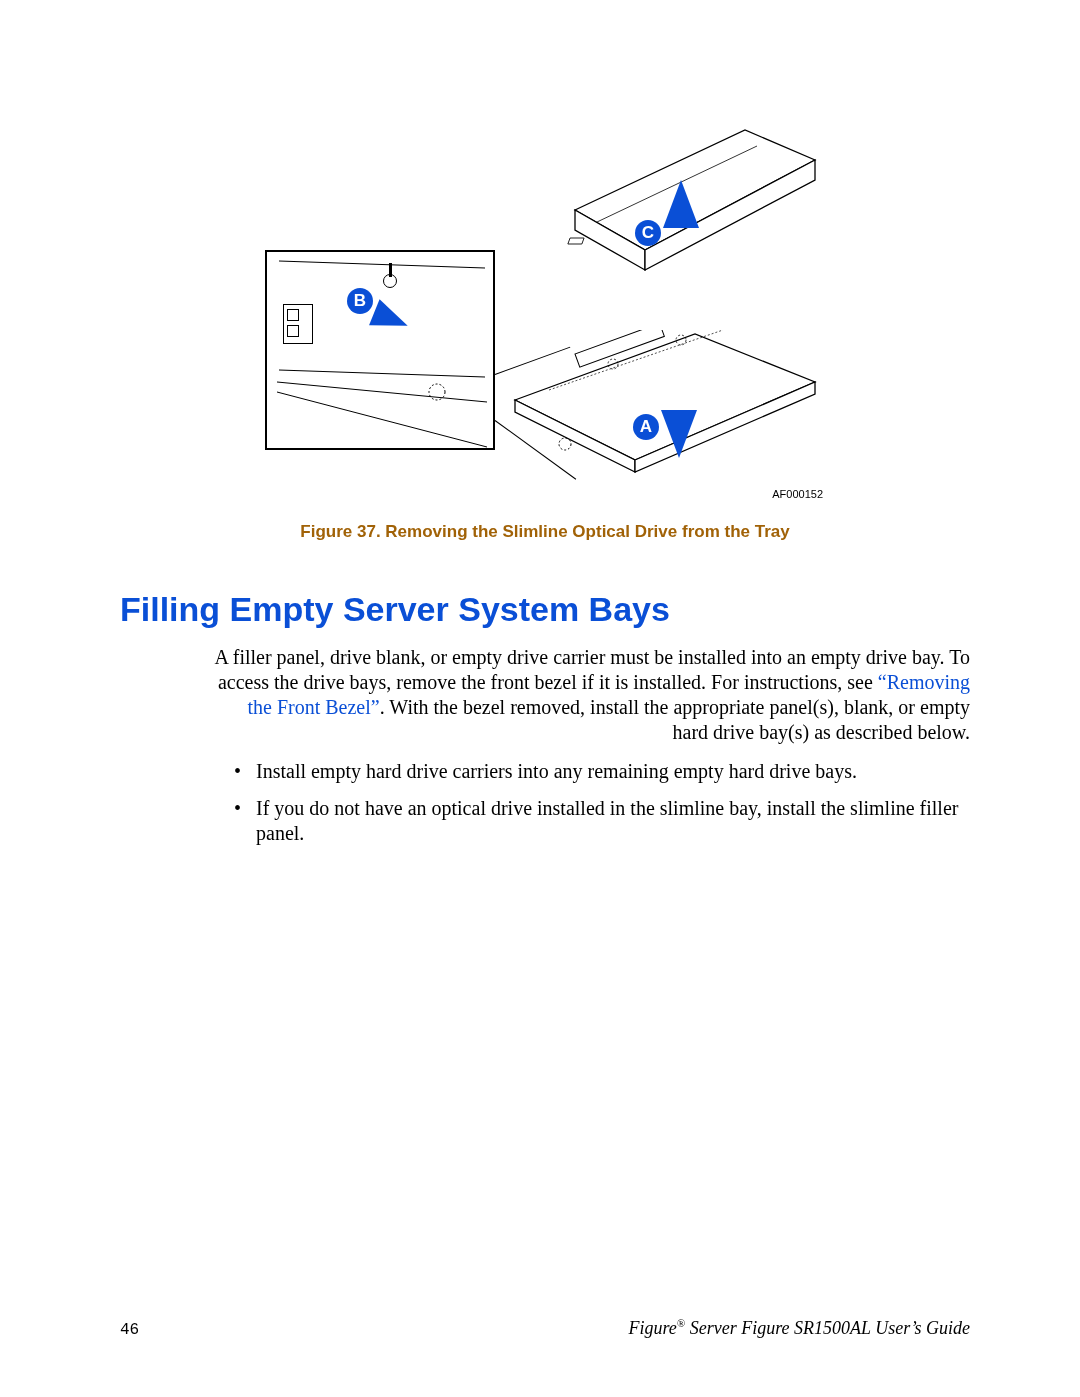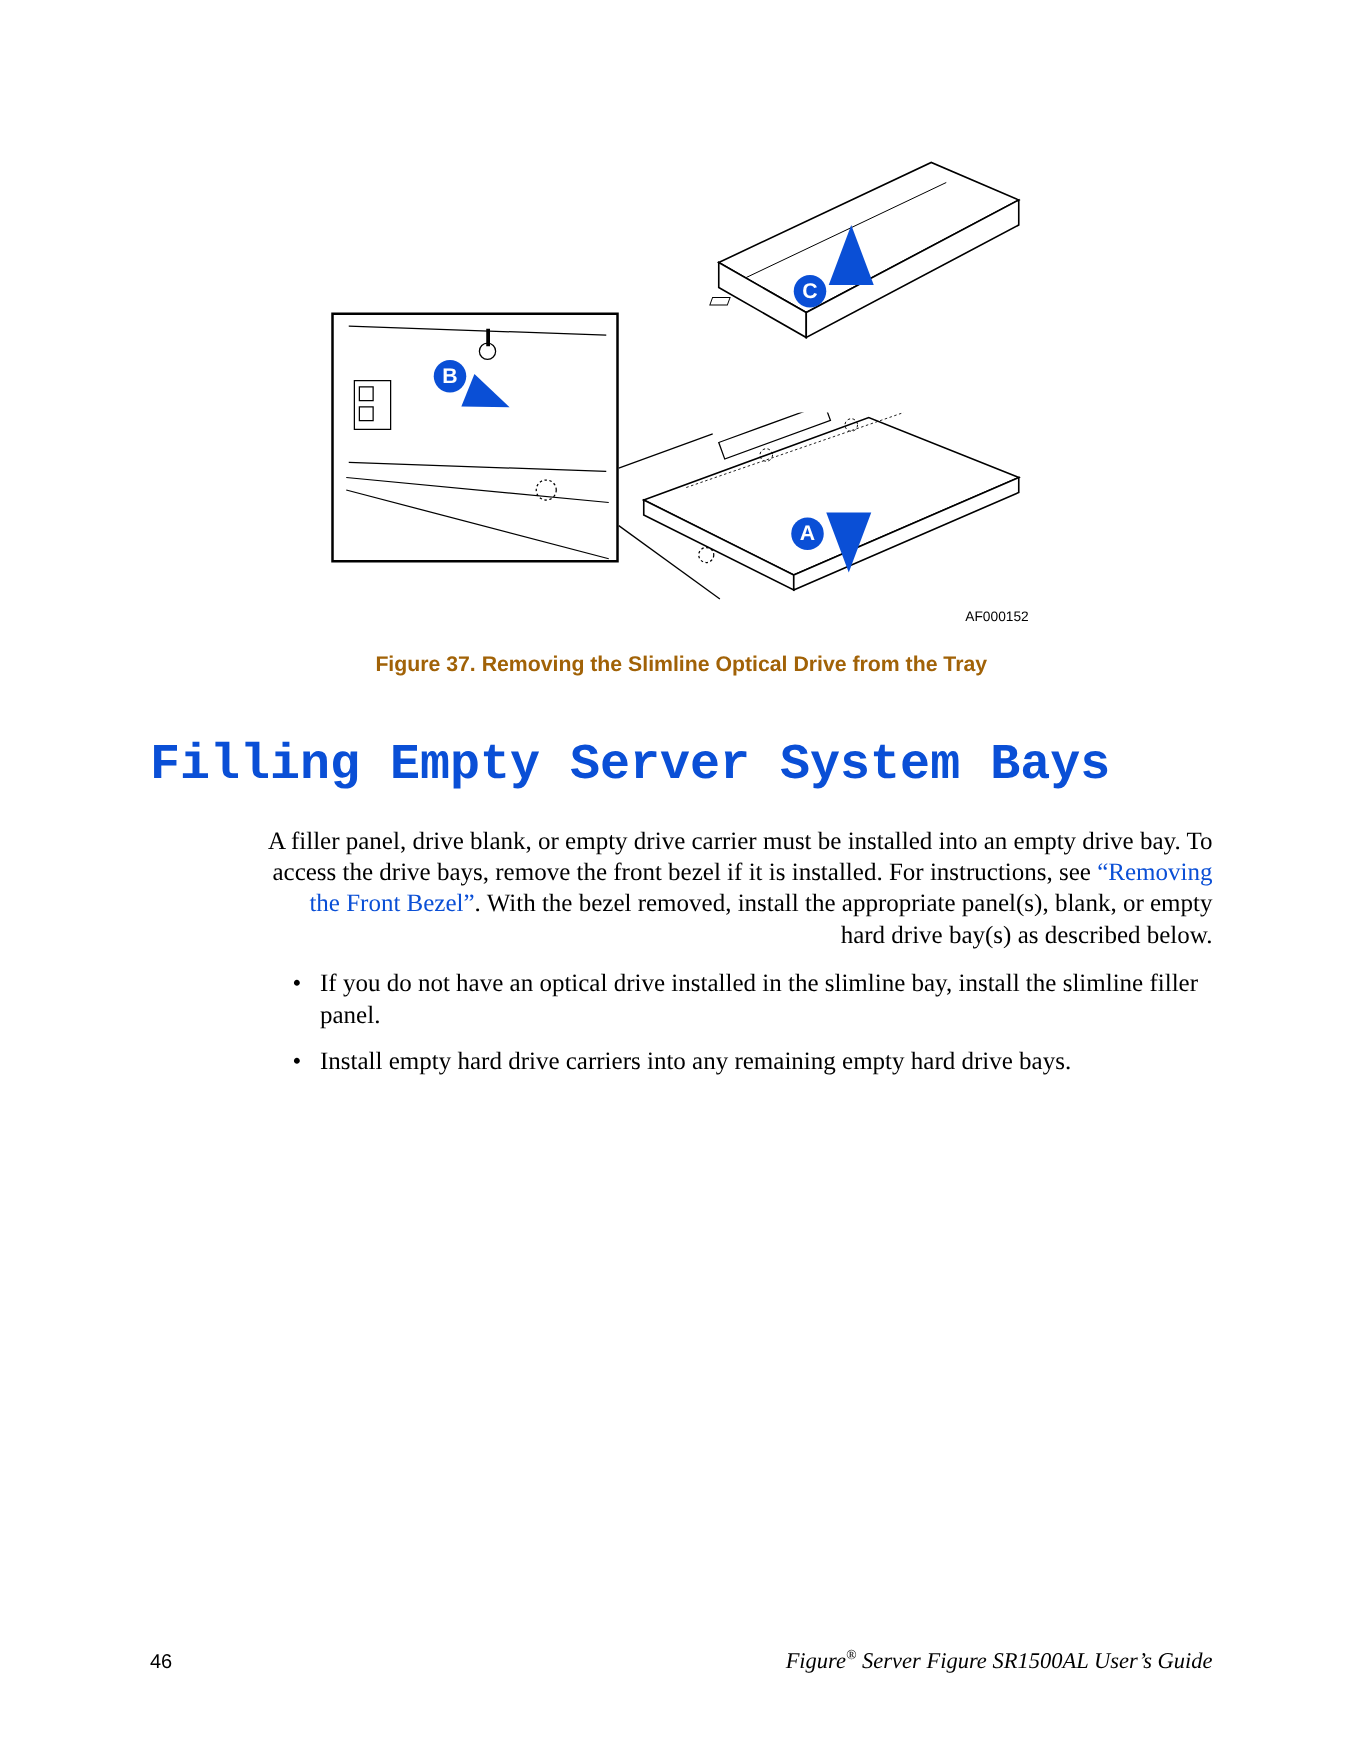--- a/index.html
+++ b/index.html
@@ -149,25 +149,25 @@
   }
   .figure-caption {
     text-align: center;
     font-family: Arial, Helvetica, sans-serif;
     font-weight: bold;
     font-size: 17px;
     color: #a16207;
     margin: 22px 0 48px 0;
   }
   .section-heading {
-    font-family: Liberation Mono, monospace;
+    font-family: Liberation Sans, sans-serif;
     font-weight: bold;
-    font-size: 40px;
+    font-size: 34px;
     color: #0a4fd6;
-    margin-bottom: 26px;
+    margin-bottom: 16px;
   }
   .body-text {
     margin-left: 92px;
     font-size: 20px;
     line-height: 1.25;
   }
   .body-text p { margin-bottom: 6px; text-align: right; }
   .link-text { color: #0a4fd6; }
   .bullets {
     margin: 14px 0 0 22px;
@@ -189,21 +189,21 @@
     position: absolute;
     left: 120px;
     right: 110px;
     bottom: 58px;
     display: flex;
     justify-content: space-between;
     align-items: flex-end;
     font-size: 18px;
   }
   .footer .page-num {
-    font-family: Liberation Sans, sans-serif;
+    font-family: Liberation Mono, monospace;
     font-size: 16px;
   }
   .footer .guide {
     font-style: italic;
     font-family: "Times New Roman", serif;
   }
   .footer .guide sup { font-size: 11px; font-style: italic; }
 </style>
 </head>
 <body>
@@ -264,22 +264,22 @@
     <div class="figure-caption">Figure 37. Removing the Slimline Optical Drive from the Tray</div>
   </div>
 
   <h2 class="section-heading">Filling Empty Server System Bays</h2>
 
   <div class="body-text">
     <p>
       <span>A filler panel, drive blank, or empty drive carrier must be installed into an empty drive bay. To access the drive bays, remove the front bezel if it is installed. For instructions, see </span><span class="link-text">“Removing the Front Bezel”</span><span>. With the bezel removed, install the appropriate panel(s), blank, or empty hard drive bay(s) as described below.</span>
     </p>
     <ul class="bullets">
+      <li>Install empty hard drive carriers into any remaining empty hard drive bays.</li>
       <li>If you do not have an optical drive installed in the slimline bay, install the slimline filler panel.</li>
-      <li>Install empty hard drive carriers into any remaining empty hard drive bays.</li>
     </ul>
   </div>
 
   <div class="footer">
     <span class="page-num">46</span>
     <span class="guide">
       <span>Figure</span><sup>®</sup><span> Server Figure SR1500AL User’s Guide</span>
     </span>
   </div>
 

